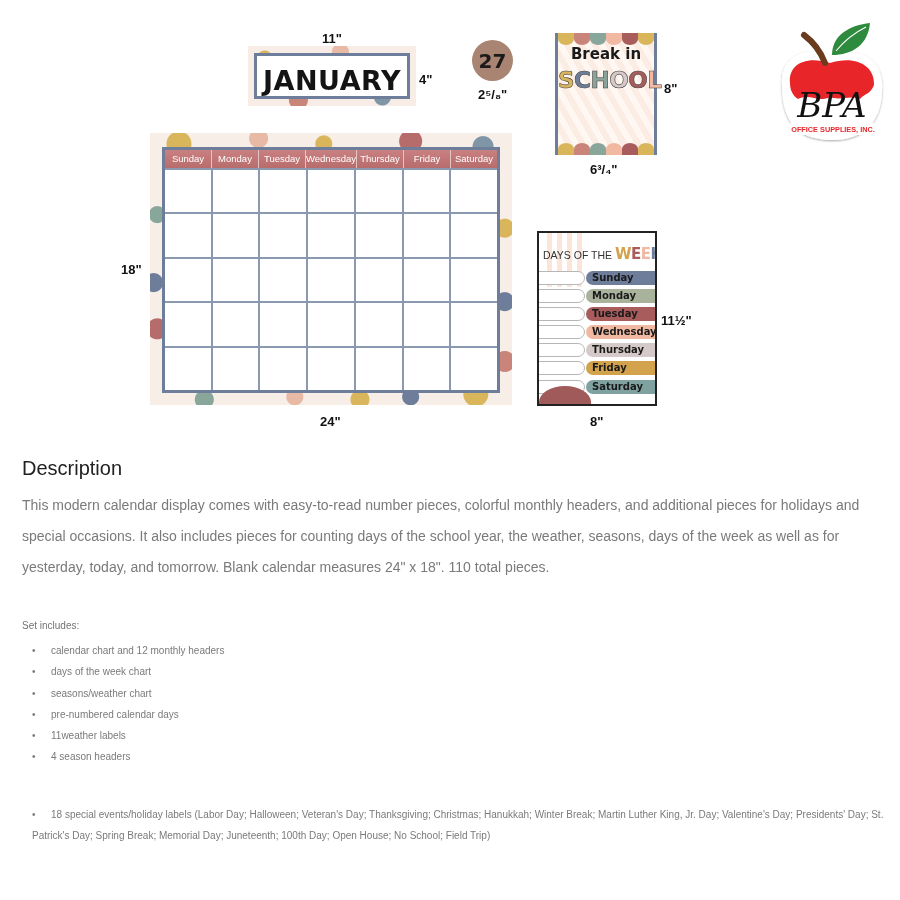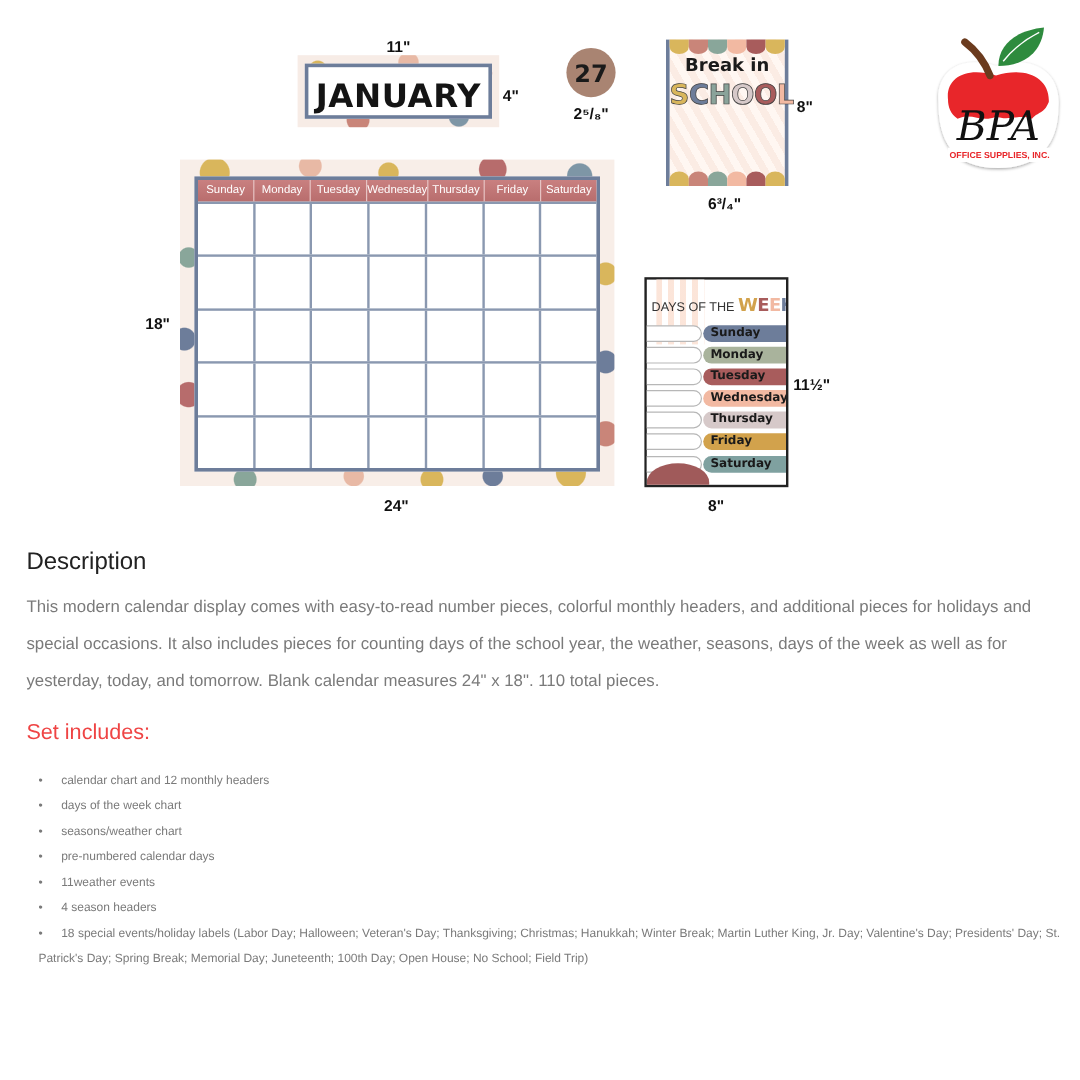--- a/index.html
+++ b/index.html
@@ -127,25 +127,25 @@
   }
   #dow-chart .blob {
     position: absolute; left: 0px; bottom: -14px; width: 52px; height: 32px; border-radius: 50% 50% 0 0; background: #a05a5a;
   }
 
   
   #desc-heading { left: 22px; top: 457px; font-size: 20px; color: #222; font-weight: normal; }
   #desc-body {
     left: 22px; top: 490px; width: 862px; font-size: 14px; line-height: 31px; color: #7a7a7a;
   }
-  #set-includes-label { left: 22px; top: 600px; font-size: 18px; color: #ef4444; }
+  #set-includes-label { left: 22px; top: 620px; font-size: 10px; color: #737373; }
   #includes-list { left: 32px; top: 640px; width: 862px; list-style: none; font-size: 10px; color: #7a7a7a; line-height: 21.3px; }
   #includes-list li { position: relative; padding-left: 19px; }
   #includes-list li::before { content: "•"; position: absolute; left: 0; color: #7a7a7a; }
-  #includes-list li.wrap { padding-left: 0; text-indent: 19px; }
+  #includes-list li.wrap { padding-left: 0; text-indent: 19px; margin-top: 36px; }
   #includes-list li.wrap::before { left: 0; text-indent: 0; }
 </style>
 </head>
 <body>
 
 <div class="abs dim" style="left:322px; top:31px;">11"</div>
 <div id="month-header" class="abs">
   <div class="inner">
       <span>JANUARY</span>
     </div>
@@ -307,16 +307,16 @@
 <div class="abs dim" style="left:590px; top:414px;">8"</div>
 
 <h2 id="desc-heading" class="abs">Description</h2>
 <p id="desc-body" class="abs">This modern calendar display comes with easy-to-read number pieces, colorful monthly headers, and additional pieces for holidays and special occasions. It also includes pieces for counting days of the school year, the weather, seasons, days of the week as well as for yesterday, today, and tomorrow. Blank calendar measures 24" x 18". 110 total pieces.</p>
 <p id="set-includes-label" class="abs">Set includes:</p>
 <ul id="includes-list" class="abs">
   <li>calendar chart and 12 monthly headers</li>
   <li>days of the week chart</li>
   <li>seasons/weather chart</li>
   <li>pre-numbered calendar days</li>
-  <li>11weather events</li>
+  <li>11weather labels</li>
   <li>4 season headers</li>
   <li class="wrap">18 special events/holiday labels (Labor Day; Halloween; Veteran's Day; Thanksgiving; Christmas; Hanukkah; Winter Break; Martin Luther King, Jr. Day; Valentine's Day; Presidents' Day; St. Patrick's Day; Spring Break; Memorial Day; Juneteenth; 100th Day; Open House; No School; Field Trip)</li>
 </ul>
 
 </body></html>

